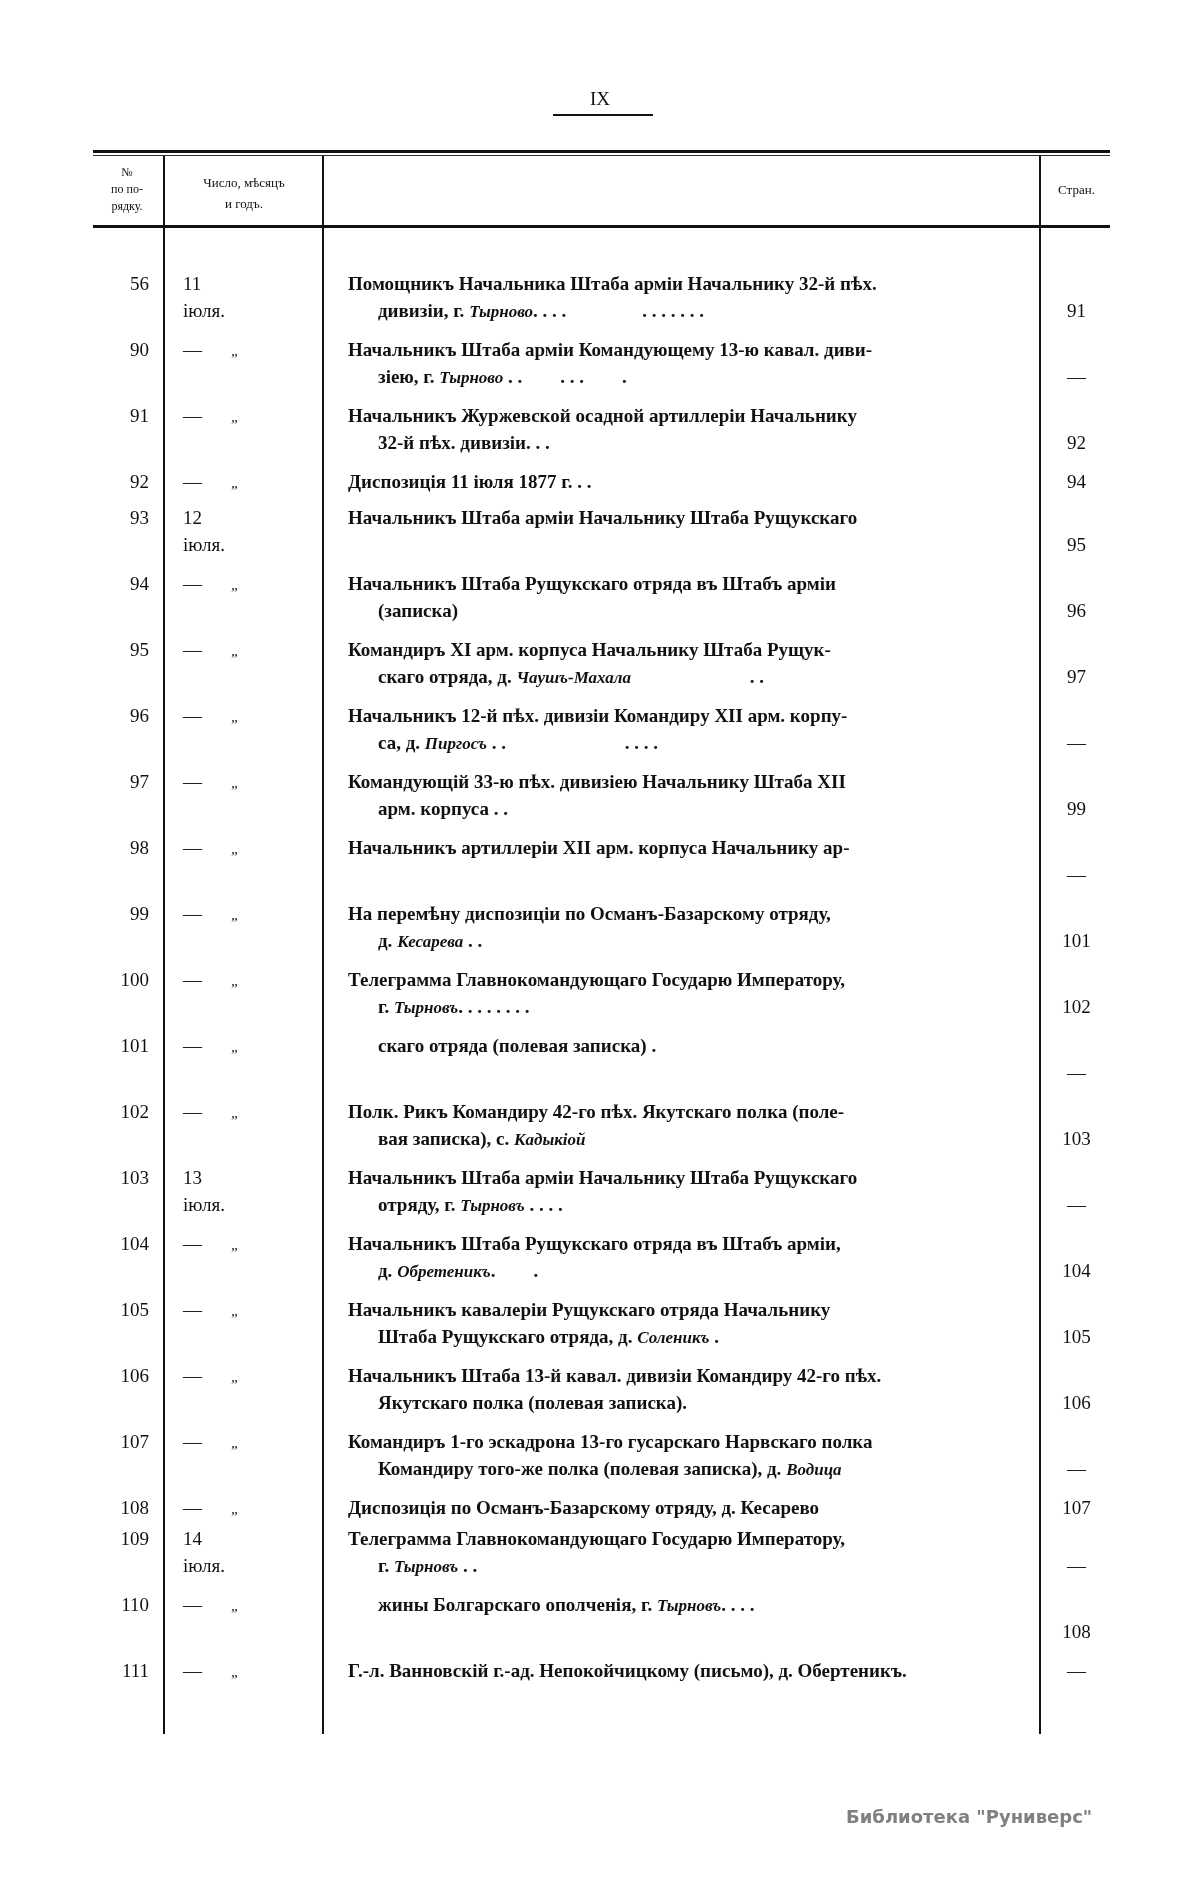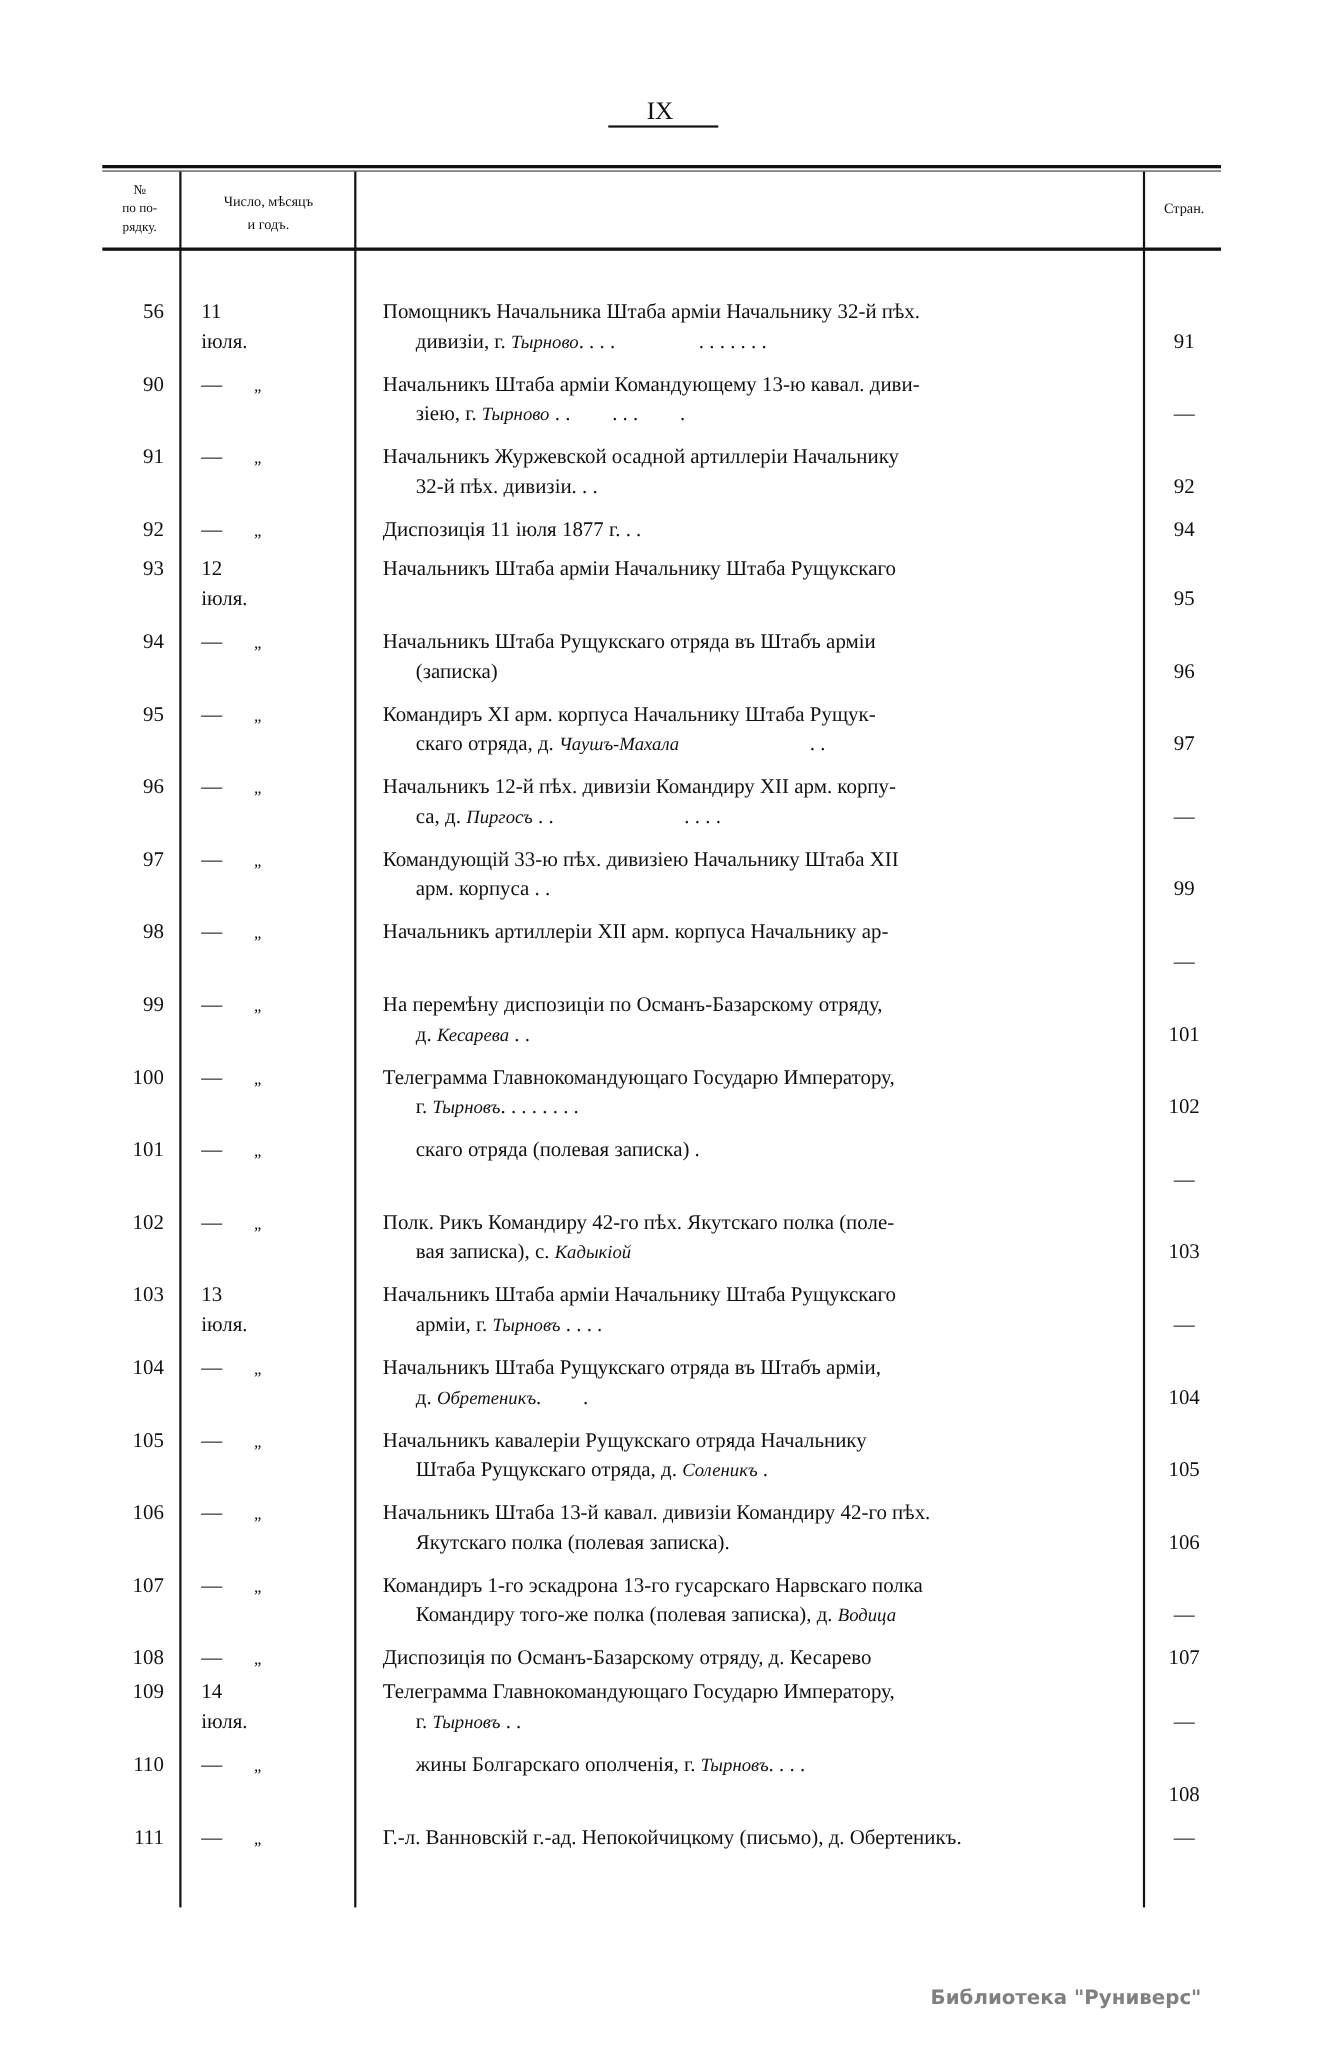--- a/index.html
+++ b/index.html
@@ -1,37 +1,37 @@
 <!DOCTYPE html>
 <html><head>
 <meta charset="utf-8">
 <style>
   html, body { margin:0; padding:0; background:#fff; }
   body { width:1200px; height:1879px; position:relative; overflow:hidden;
          font-family:"Liberation Serif", "DejaVu Serif", serif; color:#111; }
-  .pagenum { position:absolute; left:550px; top:88px; width:100px; text-align:center; font-size:23px; }
+  .pagenum { position:absolute; left:550px; top:88px; width:100px; text-align:center; font-size:19px; }
   .pagenum-rule { position:absolute; left:553px; top:114px; width:100px; height:2px; background:#111; }
   .table { position:absolute; left:93px; top:150px; width:1017px; }
   .top-rule { position:absolute; left:0; top:0; width:1017px; height:3px; background:#111; }
   .top-rule2 { position:absolute; left:0; top:5px; width:1017px; height:1px; background:#333; }
   .head { position:absolute; top:6px; left:0; width:1017px; height:70px; }
   .head-rule { position:absolute; left:0; top:75px; width:1017px; height:3px; background:#111; }
   .h-num { position:absolute; left:0; width:68px; top:8px; text-align:center; font-size:12px; line-height:17px; }
   .h-date { position:absolute; left:72px; width:158px; top:16px; text-align:center; font-size:13px; line-height:21px; }
   .h-title { position:absolute; left:233px; width:712px; top:24px; text-align:center; font-size:17px; letter-spacing:9px;
              font-family:"Liberation Sans","DejaVu Sans",sans-serif; font-weight:bold; }
   .h-page { position:absolute; left:950px; width:67px; top:26px; text-align:center; font-size:13px; }
   .vline { position:absolute; width:2px; background:#111; }
   .rows { position:absolute; left:0; top:100px; width:1017px; }
   .row { position:absolute; left:0; width:1017px; font-size:19px; line-height:27px; }
   .r-num { position:absolute; left:0; width:56px; text-align:right; }
   .r-date { position:absolute; left:90px; width:140px; }
   .r-date .dash { display:inline-block; width:30px; }
   .r-date .ditto { display:inline-block; margin-left:18px; font-style:italic; font-size:15px; }
-  .r-title { position:absolute; left:255px; width:670px; text-align:justify; }
+  .r-title { position:absolute; left:255px; width:670px; text-align:justify;font-weight:bold; }
   .r-title .l2 { display:block; padding-left:30px; }
   .r-title i { font-size:17px; }
   .r-page { position:absolute; left:950px; width:67px; text-align:center; }
   .watermark { position:absolute; left:846px; top:1806px; font-family:"DejaVu Sans","Liberation Sans",sans-serif;
                font-size:18px; color:#808080; font-weight:bold; }
 </style>
 </head>
 <body>
 
 <div class="pagenum">IX</div>
@@ -139,21 +139,21 @@
       </div>
       <div class="row" style="top: 848px;">
         <span class="r-num">102</span>
         <span class="r-date"><span class="dash">—</span><span class="ditto">„</span></span>
         <span class="r-title"><span>Полк. Рикъ Командиру 42-го пѣх. Якутскаго полка (поле-</span><span class="l2"><span>вая записка), с. </span><i>Кадыкіой</i><span style="white-space:pre"></span></span></span>
         <span class="r-page" style="top:27px">103</span>
       </div>
       <div class="row" style="top: 914px;">
         <span class="r-num">103</span>
         <span class="r-date"><span class="dash">13 іюля.</span><span class="ditto"></span></span>
-        <span class="r-title"><span>Начальникъ Штаба арміи Начальнику Штаба Рущукскаго</span><span class="l2"><span>арміи, г. </span><i>Тырновъ</i><span style="white-space:pre"> . . . .</span></span></span>
+        <span class="r-title"><span>Начальникъ Штаба арміи Начальнику Штаба Рущукскаго</span><span class="l2"><span>отряду, г. </span><i>Тырновъ</i><span style="white-space:pre"> . . . .</span></span></span>
         <span class="r-page" style="top:27px">—</span>
       </div>
       <div class="row" style="top: 980px;">
         <span class="r-num">104</span>
         <span class="r-date"><span class="dash">—</span><span class="ditto">„</span></span>
         <span class="r-title"><span>Начальникъ Штаба Рущукскаго отряда въ Штабъ арміи,</span><span class="l2"><span>д. </span><i>Обретеникъ</i><span style="white-space:pre">.        .</span></span></span>
         <span class="r-page" style="top:27px">104</span>
       </div>
       <div class="row" style="top: 1046px;">
         <span class="r-num">105</span>

